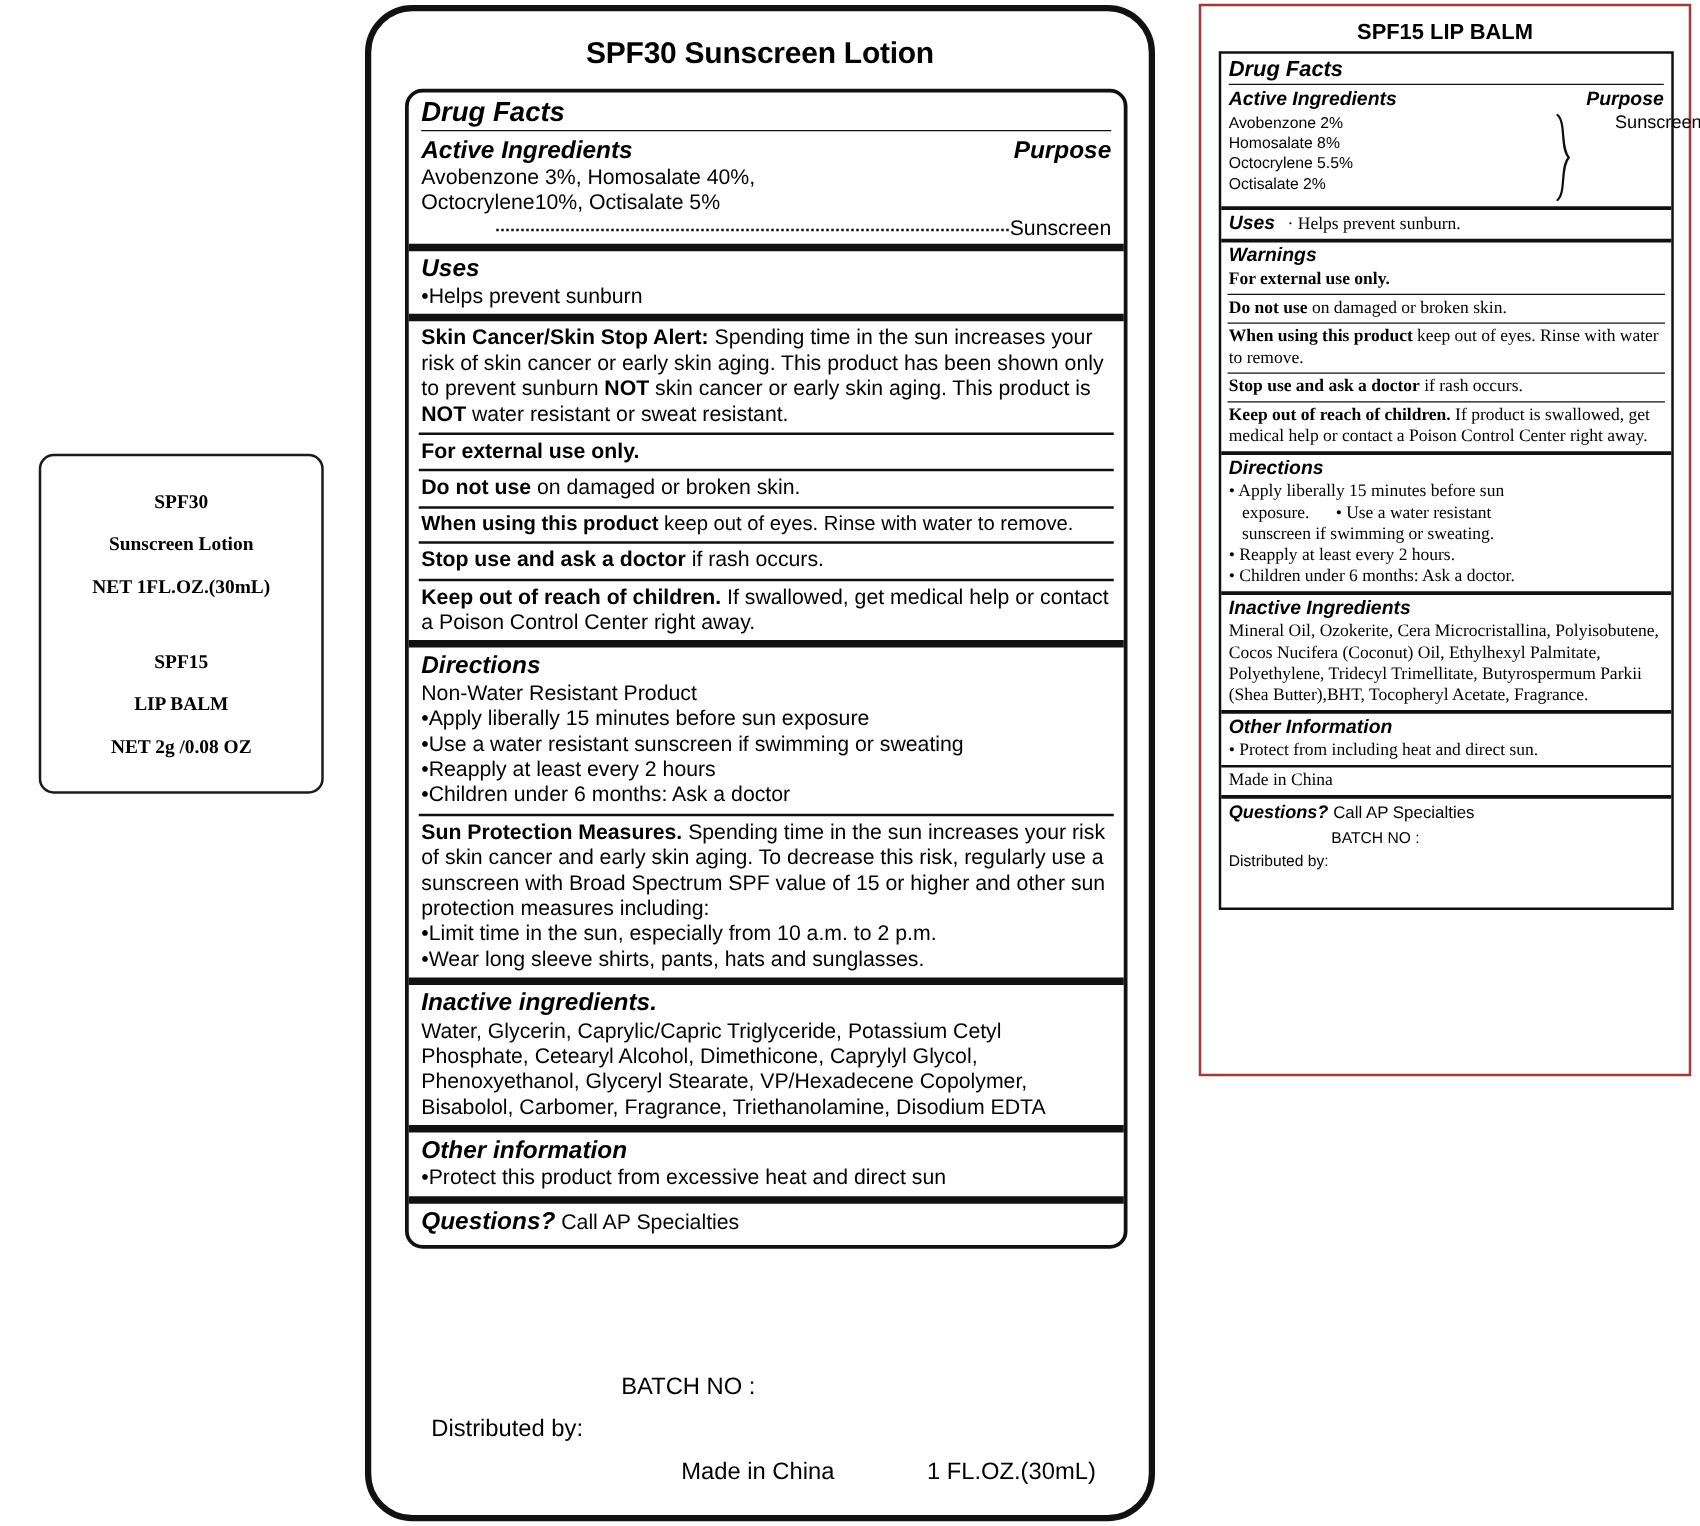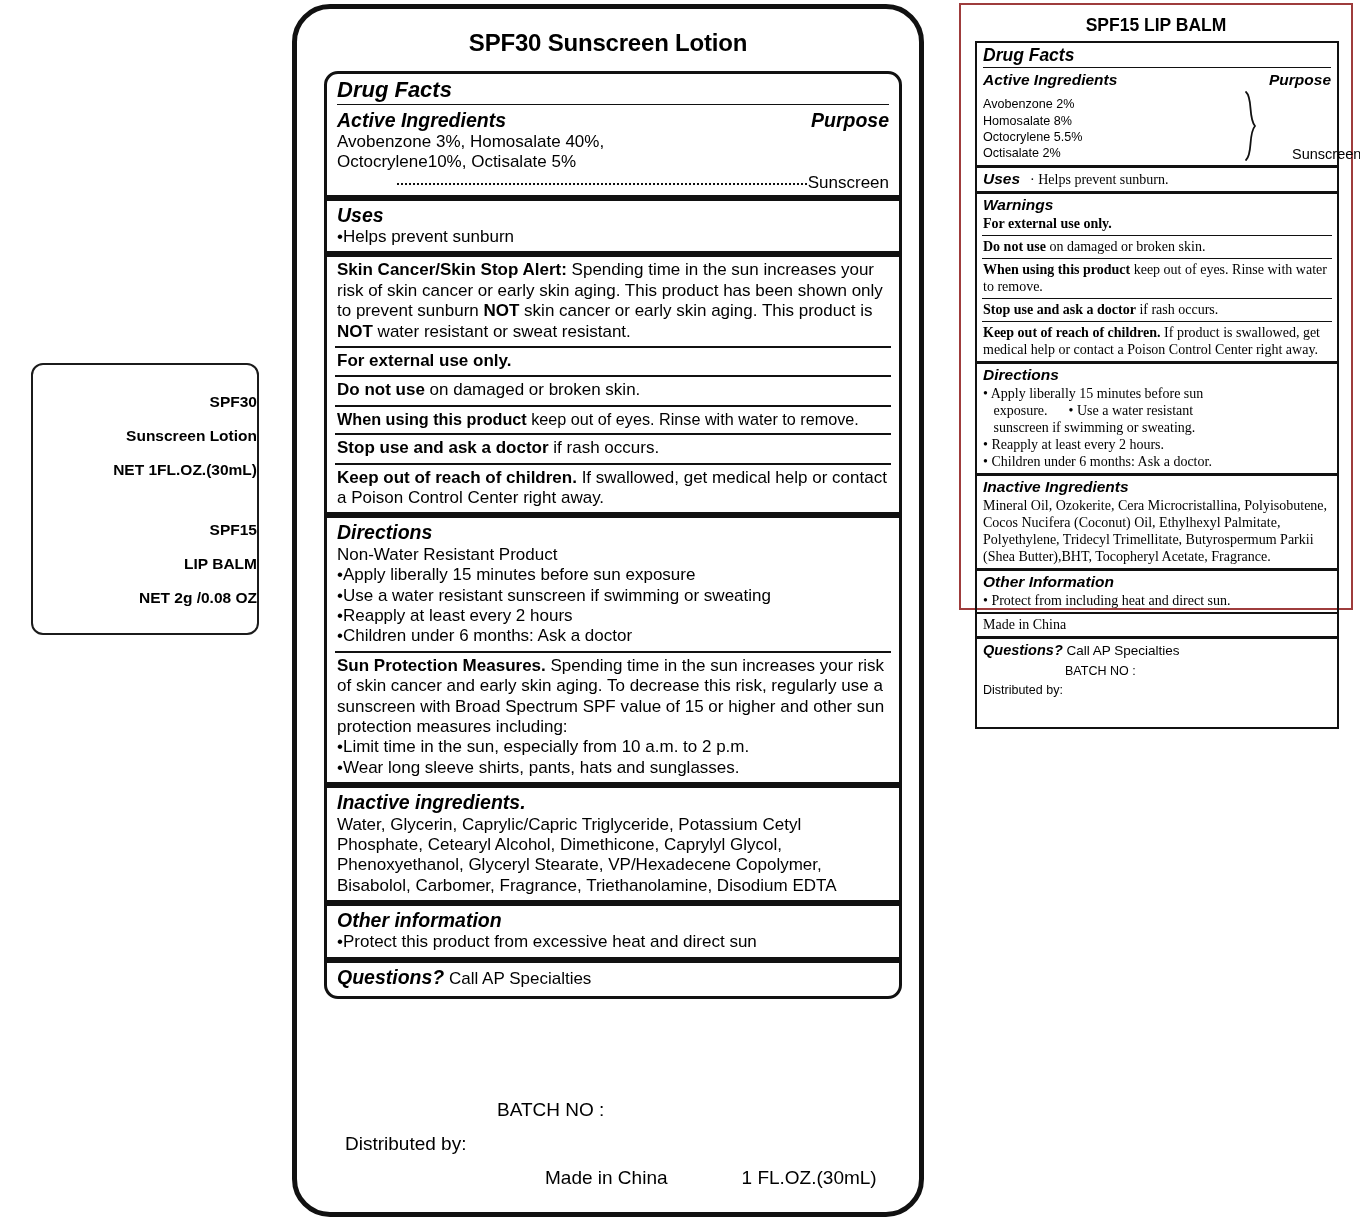--- a/index.html
+++ b/index.html
@@ -13,21 +13,21 @@
     -webkit-font-smoothing:antialiased;
   }
   
   #left-box{
     position:absolute;left:31px;top:363px;width:228px;height:272px;
     border:2px solid #1b1b1b;border-radius:12px;
     box-sizing:border-box;
     display:flex;flex-direction:column;align-items:center;
     font-weight:bold;font-size:15.5px;
   }
-  #left-box .lb-line{width:100%;text-align:right;}
+  #left-box .lb-line{width:100%;text-align:center;font-family:Liberation Serif, serif;}
   .lb-gap-top{height:28px;}
   .lb-gap-mid{height:42px;}
   #left-box .lb-line + .lb-line{margin-top:16px;}
 
   
   #center-panel{
     position:absolute;left:292px;top:4px;width:333px;height:1213px;
     width:632px;
     border:5px solid #111;border-radius:38px;
     box-sizing:border-box;
@@ -58,21 +58,21 @@
   .leader-word{font-size:17px;line-height:1;padding-left:1px;}
   #footer-block{
     position:absolute;left:0;right:0;top:1090px;font-size:19px;
   }
   #footer-block .f-batch{margin-left:200px;}
   #footer-block .f-dist{margin-left:48px;margin-top:12px;}
   #footer-block .f-row3{margin-left:248px;margin-top:12px;display:flex;gap:74px;}
 
   
   #right-panel{
-    position:absolute;left:959px;top:3px;width:394px;height:607px;
+    position:absolute;left:959px;top:3px;width:394px;height:858px;
     border:2.5px solid #9e3c3c;
     box-sizing:border-box;background:#fff;
   }
   #right-title{
     text-align:center;font-weight:bold;font-size:17.5px;margin-top:10px;
   }
   #rp-facts{
     position:absolute;left:14px;top:36px;width:364px;
     border:2.4px solid #111;box-sizing:border-box;
   }
@@ -219,21 +219,21 @@
     <div class="rsec">
       <div class="r-hdr-big">Drug Facts</div>
       <div class="r-underline"></div>
     </div>
 
     <div class="rsec" style="padding-top:0;">
       <div class="ai-row" style="display:flex;justify-content:space-between;">
         <div class="r-hdr-mid">Active Ingredients</div>
         <div class="r-hdr-mid">Purpose</div>
       </div>
-      <div class="ai-flex" style="align-items:flex-end;gap:33px;">
+      <div class="ai-flex" style="align-items:flex-start;gap:33px;">
         <div class="ai-list" style="width:218px;">
           <div class="r-body-sm">Avobenzone  2%</div>
           <div class="r-body-sm">Homosalate  8%</div>
           <div class="r-body-sm">Octocrylene 5.5%</div>
           <div class="r-body-sm">Octisalate  2%</div>
         </div>
         <div class="brace-wrap">
           <svg width="14" height="72" viewBox="0 0 14 72" aria-hidden="true">
             <path d="M2 2 C9 8, 4 28, 11 36 C4 44, 9 64, 2 70" fill="none" stroke="#111" stroke-width="1.8" stroke-linecap="round"></path>
           </svg>

